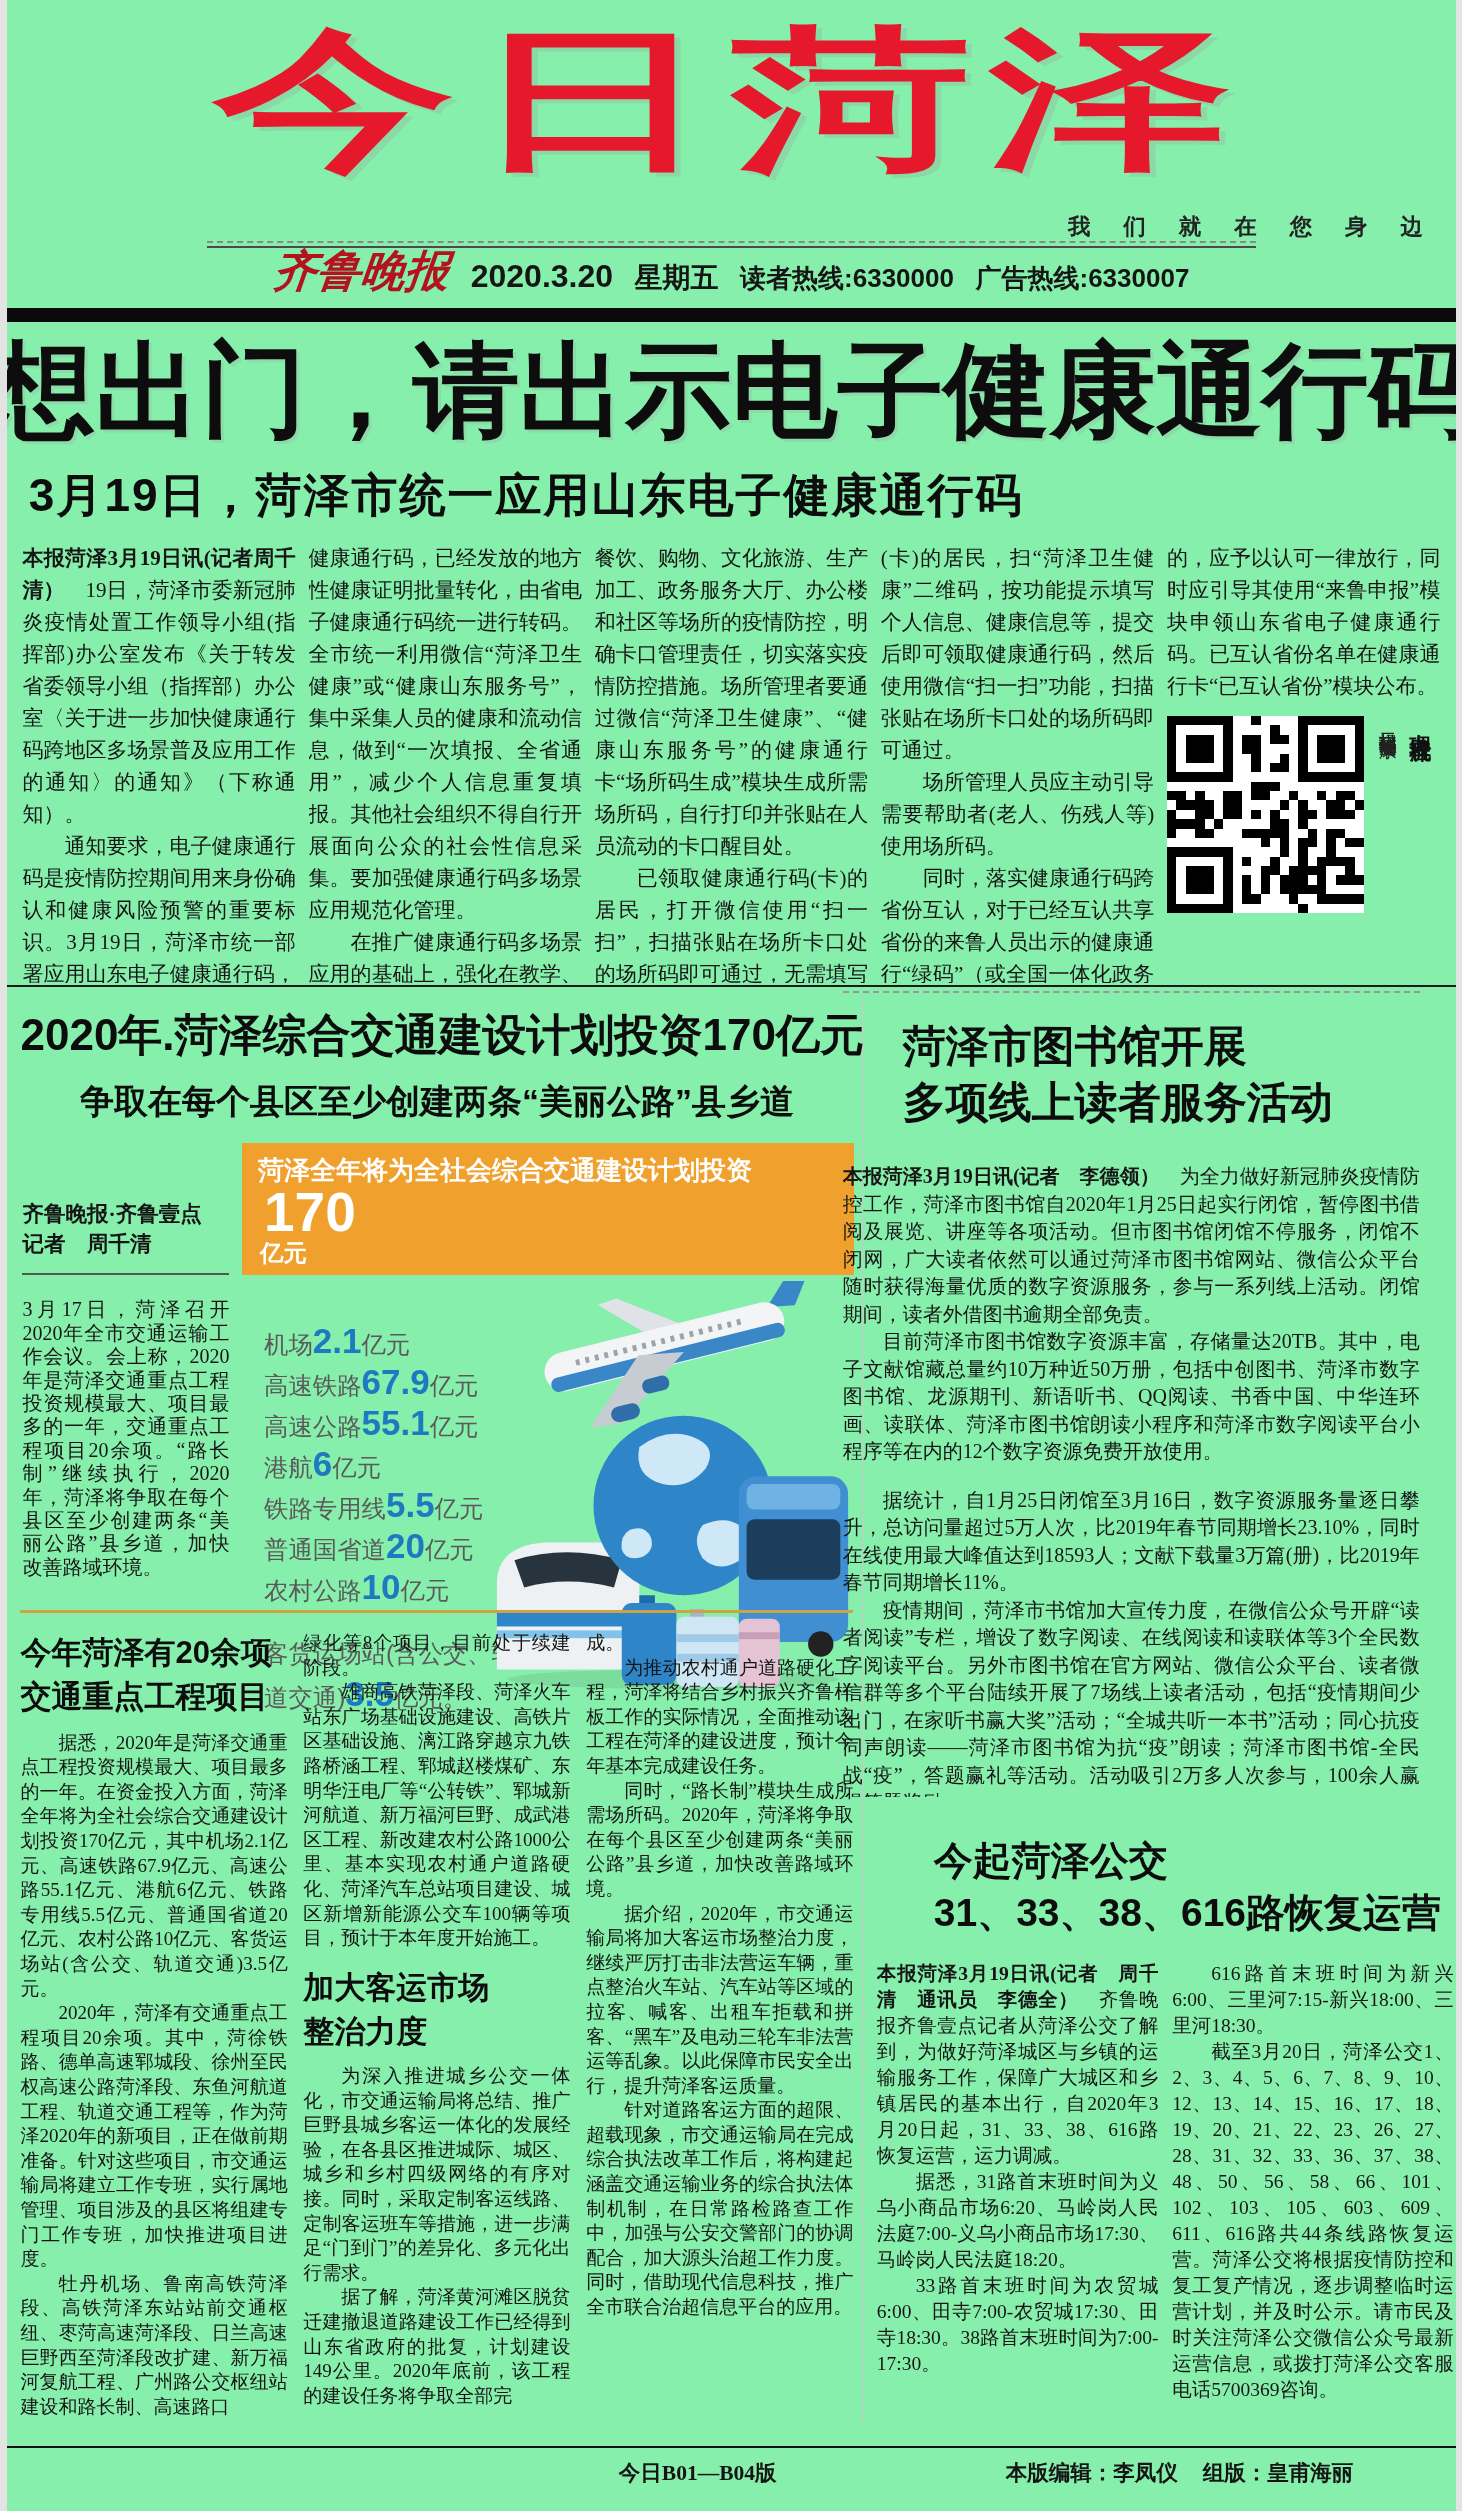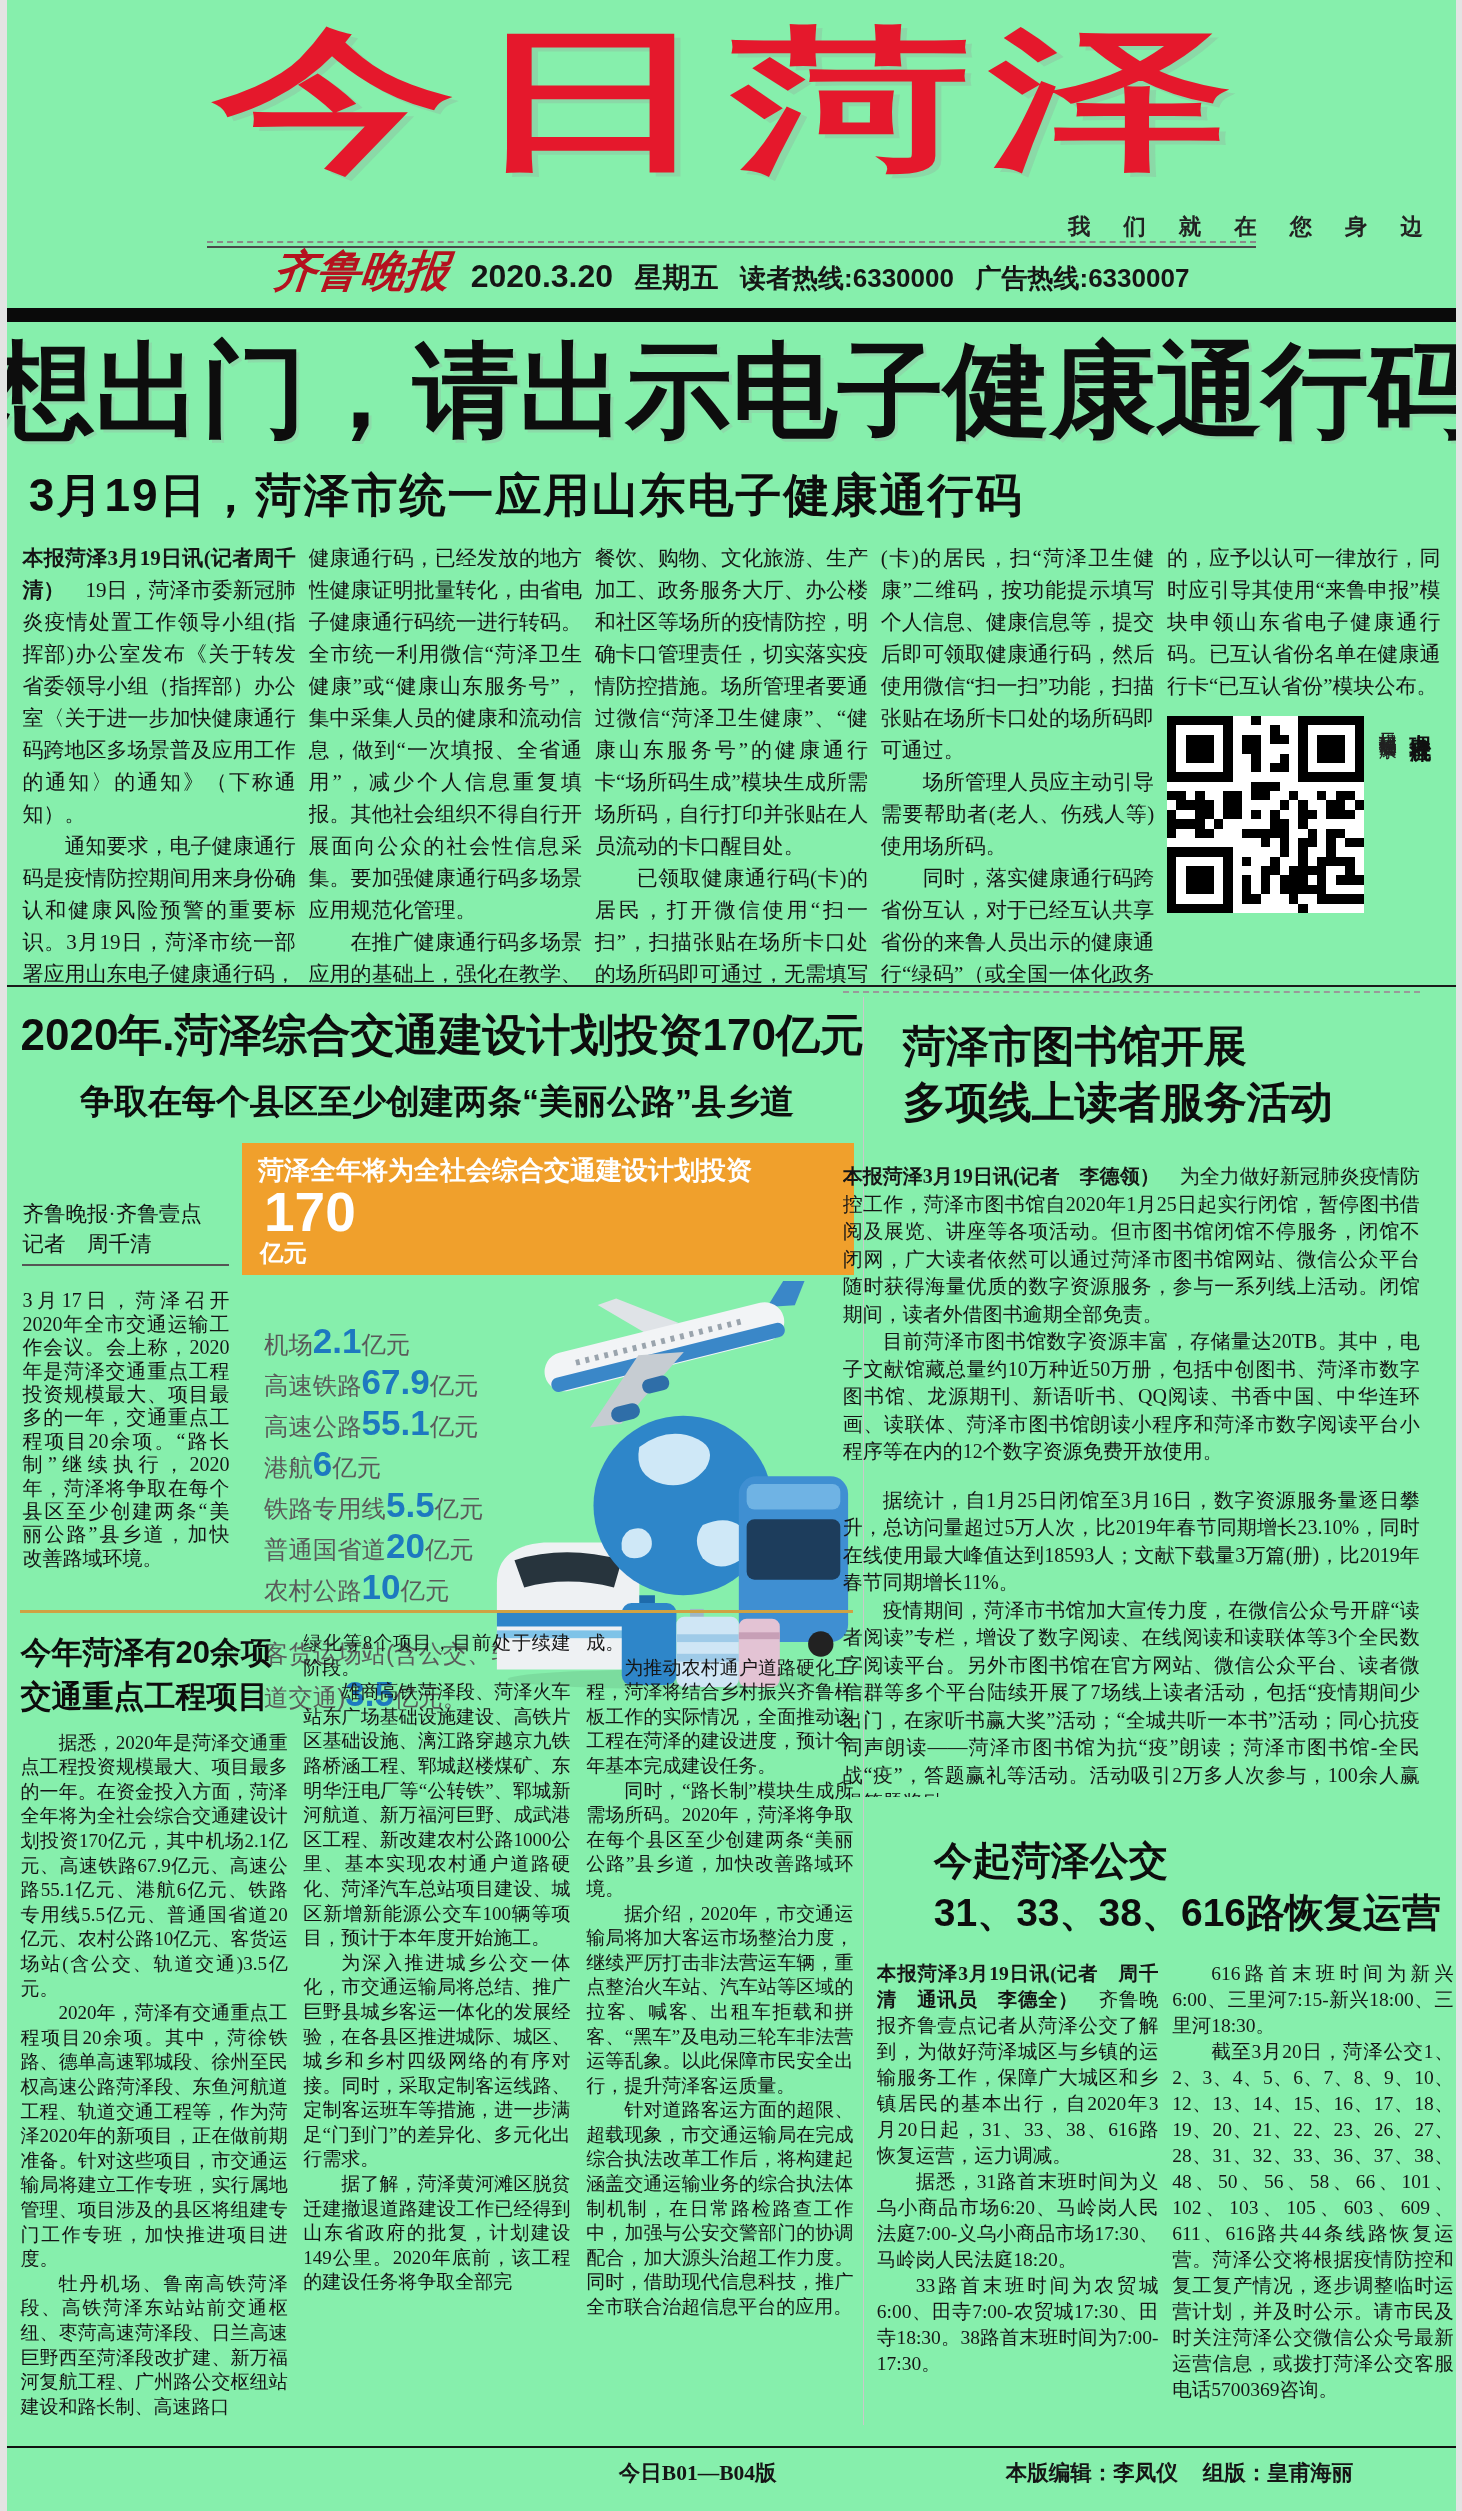--- a/index.html
+++ b/index.html
@@ -40,21 +40,21 @@
   .qr-cap-sub{font-size:18px;letter-spacing:1px;color:#222;margin-top:2px;}
 
   .mid-rule{position:absolute;top:985px;left:0;width:100%;border-top:2px solid #1a1a1a;}
   .vert-rule{position:absolute;left:856px;top:997px;height:1428px;border-left:1px solid #c9c9c9;}
 
   
   .traffic{position:absolute;left:13.7px;top:1006px;width:833px;height:603px;}
   .traffic-h2{font-family:"Liberation Sans",sans-serif;font-weight:900;font-size:44px;text-align:center;white-space:nowrap;color:#0d0d0d;}
   .traffic-h3{margin-top:13.7px;font-family:"Liberation Sans",sans-serif;font-weight:800;font-size:34px;text-align:center;color:#0d0d0d;}
   .t-intro{position:absolute;left:2px;top:193px;width:207px;}
-  .byline{font-size:21.5px;line-height:30px;font-weight:normal;padding-bottom:5px;border-bottom:2px solid #555;}
+  .byline{font-size:21.5px;line-height:30px;font-weight:bold;padding-bottom:14px;border-bottom:2px solid #555;}
   .t-intro p{font-size:20px;line-height:23.4px;text-align:justify;margin-top:23.4px;}
   .infographic{position:absolute;left:222px;top:137px;width:612px;}
   .info-banner{background:#f0a02c;color:#fff;font-family:"Liberation Sans",sans-serif;font-weight:bold;
     font-size:26px;padding:9.8px 15.6px 5.9px;display:flex;align-items:flex-start;white-space:nowrap;flex-direction:column;}
   .banner-num{font-size:55px;line-height:.9;font-weight:900;margin-left:5.9px;}
   .banner-unit{font-size:23.4px;margin-left:2px;}
   .info-body{position:relative;height:402px;}
   .info-list{position:absolute;left:21.5px;top:49px;font-family:"Liberation Sans",sans-serif;}
   .info-item{line-height:34px;white-space:nowrap;}
   .info-item .lbl,.info-item .unit{font-size:24.4px;color:#5a5a5a;}
@@ -349,20 +349,24 @@
         <div>今年菏泽有20余项</div>
         <div>交通重点工程项目</div>
       </h4>
       <p class="ind">据悉，2020年是菏泽交通重点工程投资规模最大、项目最多的一年。在资金投入方面，菏泽全年将为全社会综合交通建设计划投资170亿元，其中机场2.1亿元、高速铁路67.9亿元、高速公路55.1亿元、港航6亿元、铁路专用线5.5亿元、普通国省道20亿元、农村公路10亿元、客货运场站(含公交、轨道交通)3.5亿元。</p>
       <p class="ind">2020年，菏泽有交通重点工程项目20余项。其中，菏徐铁路、德单高速郓城段、徐州至民权高速公路菏泽段、东鱼河航道工程、轨道交通工程等，作为菏泽2020年的新项目，正在做前期准备。针对这些项目，市交通运输局将建立工作专班，实行属地管理、项目涉及的县区将组建专门工作专班，加快推进项目进度。</p>
       <p class="ind">牡丹机场、鲁南高铁菏泽段、高铁菏泽东站站前交通枢纽、枣菏高速菏泽段、日兰高速巨野西至菏泽段改扩建、新万福河复航工程、广州路公交枢纽站建设和路长制、高速路口</p>
     </div>
     <div class="t-col">
       <p>绿化等8个项目，目前处于续建阶段。</p>
       <p class="ind">雄商高铁菏泽段、菏泽火车站东广场基础设施建设、高铁片区基础设施、漓江路穿越京九铁路桥涵工程、郓城赵楼煤矿、东明华汪电厂等“公转铁”、郓城新河航道、新万福河巨野、成武港区工程、新改建农村公路1000公里、基本实现农村通户道路硬化、菏泽汽车总站项目建设、城区新增新能源公交车100辆等项目，预计于本年度开始施工。</p>
+      <h4 class="mid">
+        <div>加大客运市场</div>
+        <div>整治力度</div>
+      </h4>
       <p class="ind">为深入推进城乡公交一体化，市交通运输局将总结、推广巨野县城乡客运一体化的发展经验，在各县区推进城际、城区、城乡和乡村四级网络的有序对接。同时，采取定制客运线路、定制客运班车等措施，进一步满足“门到门”的差异化、多元化出行需求。</p>
       <p class="ind">据了解，菏泽黄河滩区脱贫迁建撤退道路建设工作已经得到山东省政府的批复，计划建设149公里。2020年底前，该工程的建设任务将争取全部完</p>
     </div>
     <div class="t-col">
       <p>成。</p>
       <p class="ind">为推动农村通户道路硬化工程，菏泽将结合乡村振兴齐鲁样板工作的实际情况，全面推动该工程在菏泽的建设进度，预计今年基本完成建设任务。</p>
       <p class="ind">同时，“路长制”模块生成所需场所码。2020年，菏泽将争取在每个县区至少创建两条“美丽公路”县乡道，加快改善路域环境。</p>
       <p class="ind">据介绍，2020年，市交通运输局将加大客运市场整治力度，继续严厉打击非法营运车辆，重点整治火车站、汽车站等区域的拉客、喊客、出租车拒载和拼客、“黑车”及电动三轮车非法营运等乱象。以此保障市民安全出行，提升菏泽客运质量。</p>
       <p class="ind">针对道路客运方面的超限、超载现象，市交通运输局在完成综合执法改革工作后，将构建起涵盖交通运输业务的综合执法体制机制，在日常路检路查工作中，加强与公安交警部门的协调配合，加大源头治超工作力度。同时，借助现代信息科技，推广全市联合治超信息平台的应用。</p>
     </div>

